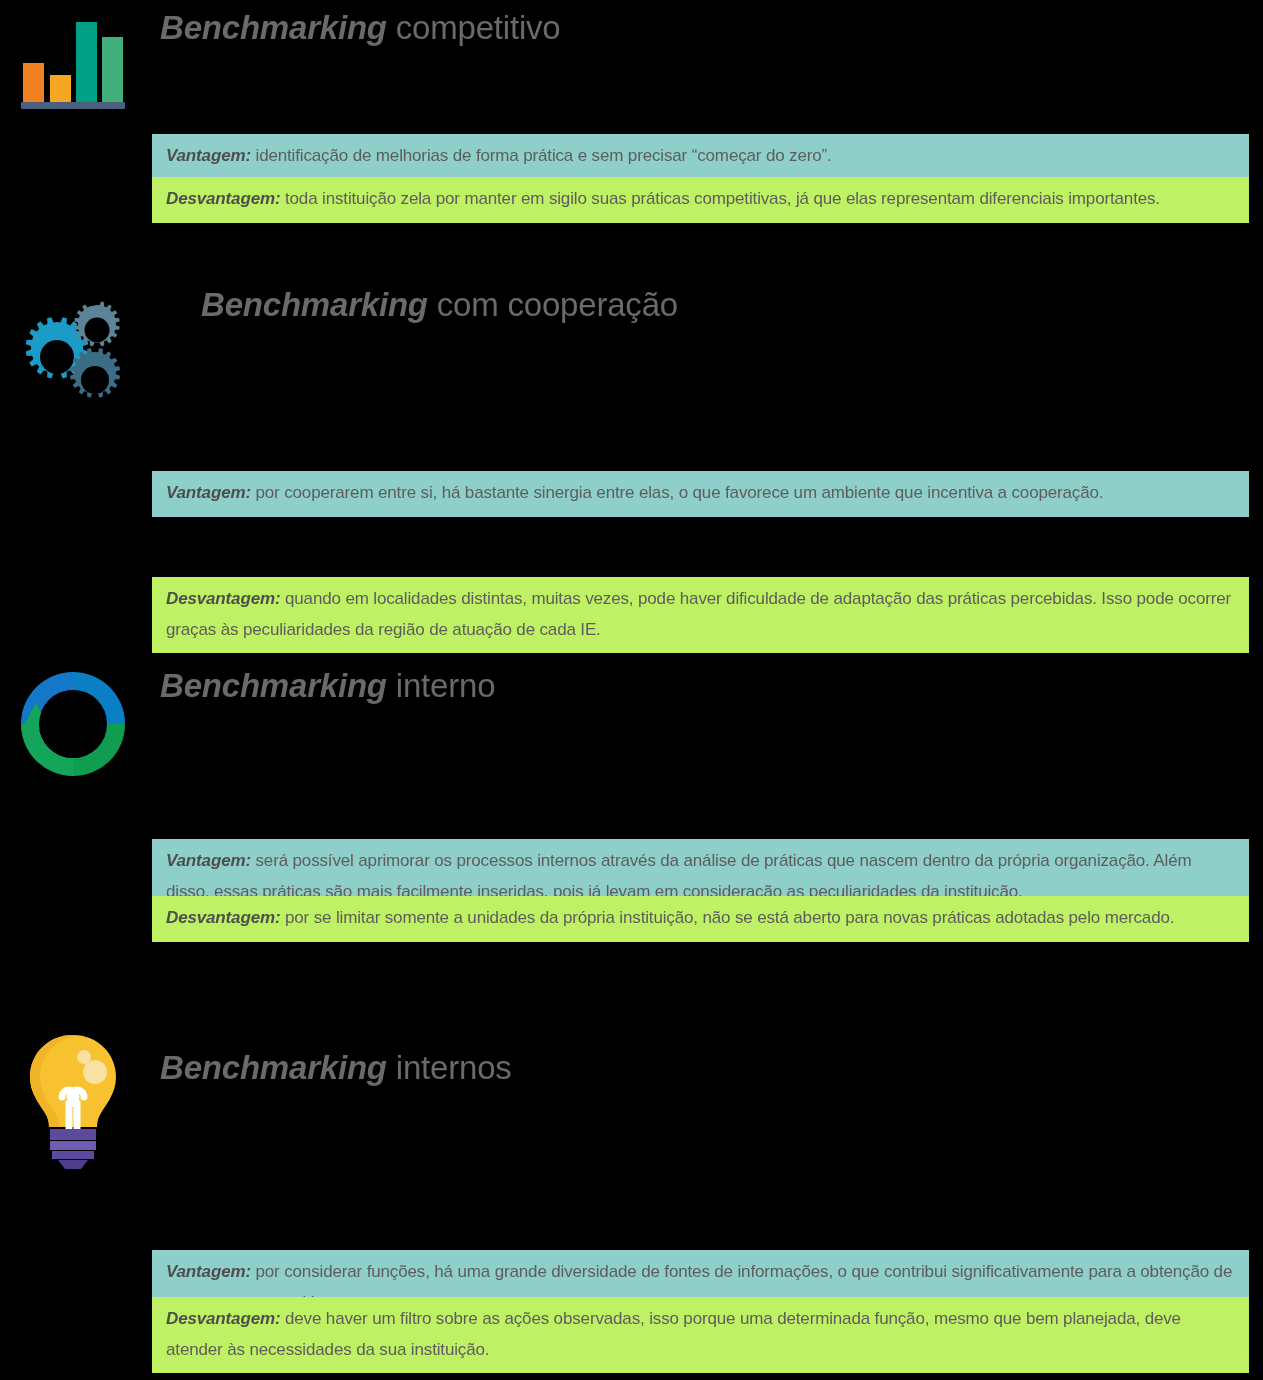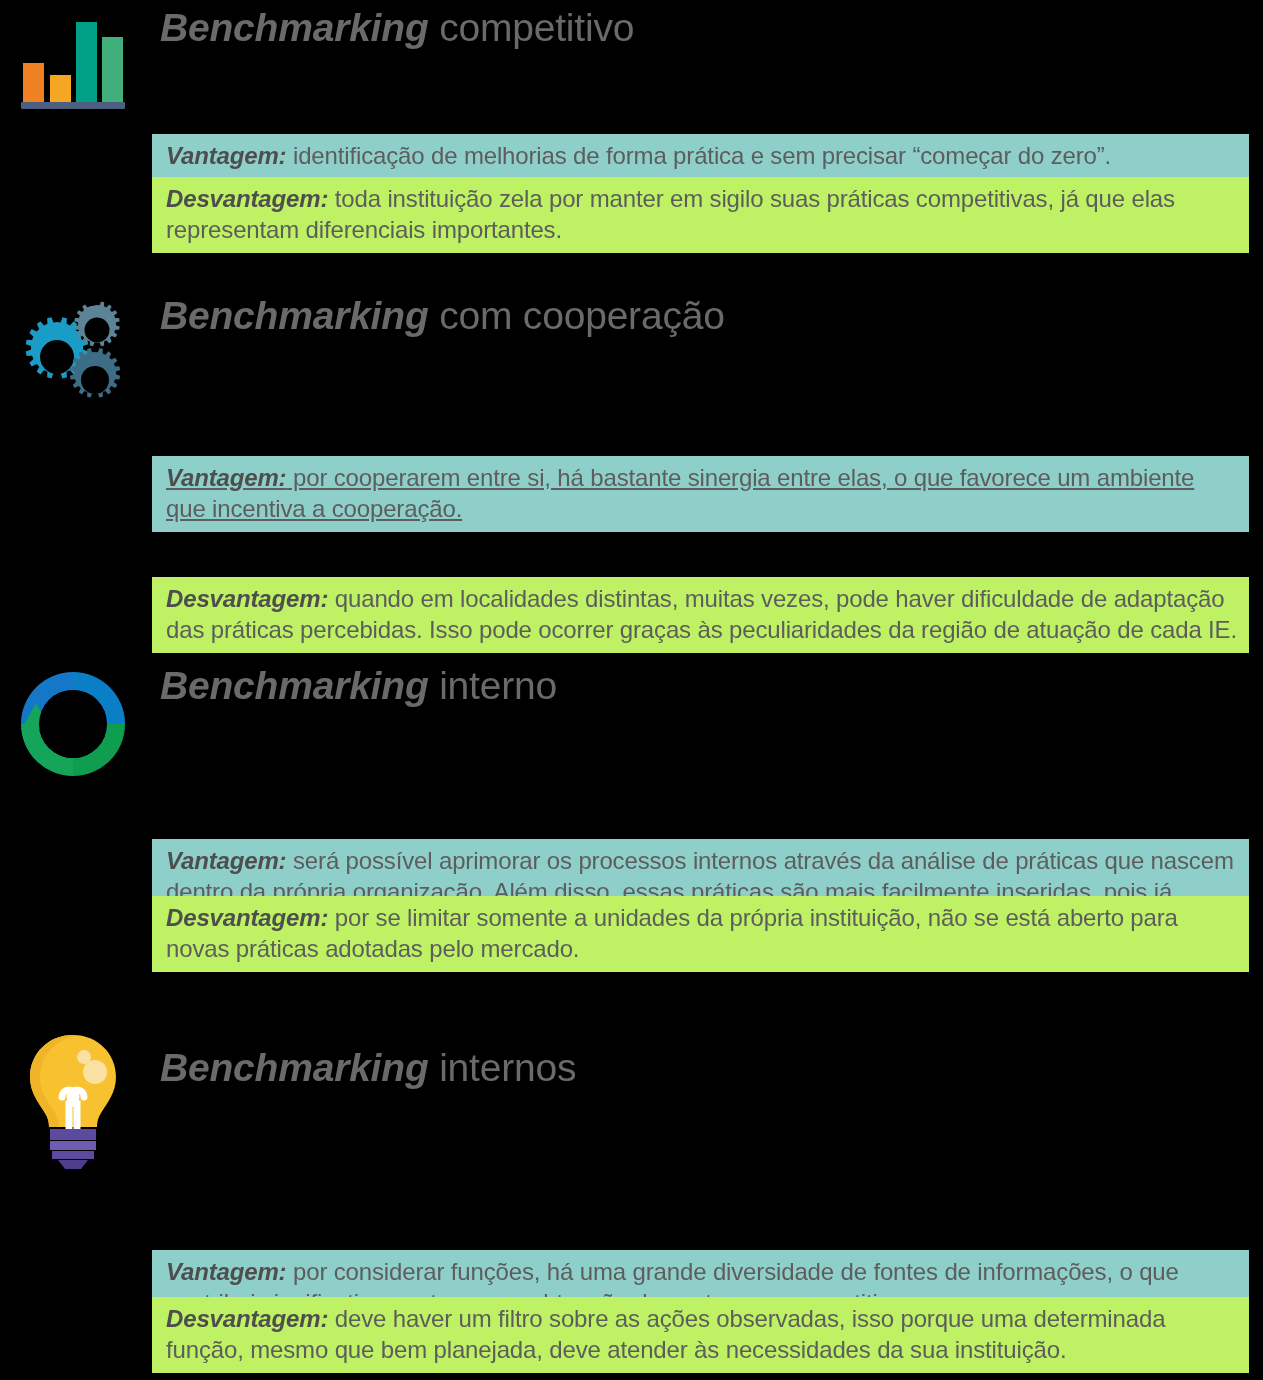--- a/index.html
+++ b/index.html
@@ -36,42 +36,42 @@
     width: 130px;
     display: flex;
     align-items: flex-start;
     justify-content: center;
   }
 
   .heading {
     position: absolute;
     left: 160px;
     color: #6a6a6a;
-    font-size: 39px;
+    font-size: 33px;
     line-height: 40px;
     letter-spacing: -0.2px;
     white-space: nowrap;
   }
   .heading .bm {
     font-weight: bold;
     font-style: italic;
   }
   .heading .rest {
     font-weight: normal;
     font-style: normal;
   }
 
   
   .box {
     position: absolute;
     left: 152px;
     width: 1097px;
     padding: 7px 12px 8px 14px;
     color: #5d5d5d;
-    font-size: 24px;
+    font-size: 17px;
     line-height: 30.5px;
     letter-spacing: -0.15px;
   }
   .box .tag {
     font-weight: bold;
     font-style: italic;
     color: #4e4e4e;
   }
   .box-adv  { background: #8fcfca; }
   .box-dis  { background: #bef264; }
@@ -149,25 +149,25 @@
         </g>
         <circle cx="80" cy="30" r="12.5" fill="#000"></circle>
 
         <g fill="#3d6c85">
           <path d="M78 52 l2.9 .3 1.5 -4.2 3.5 .9 -.2 4.4 2.7 1.3 2.9 -3.4 2.9 2.2 -1.9 4 2 2.1 4 -1.9 2 3.1 -3.3 2.9 1 2.7 4.4 -.1 .7 3.6 -4.2 1.5 0 2.9 4.2 1.5 -.7 3.6 -4.4 -.1 -1 2.7 3.3 2.9 -2 3.1 -4 -1.9 -2 2.1 1.9 4 -2.9 2.2 -2.9 -3.4 -2.7 1.3 .2 4.4 -3.5 .9 -1.5 -4.2 -2.9 .3 -2.9 -.3 -1.5 4.2 -3.5 -.9 .2 -4.4 -2.7 -1.3 -2.9 3.4 -2.9 -2.2 1.9 -4 -2 -2.1 -4 1.9 -2 -3.1 3.3 -2.9 -1 -2.7 -4.4 .1 -.7 -3.6 4.2 -1.5 0 -2.9 -4.2 -1.5 .7 -3.6 4.4 .1 1 -2.7 -3.3 -2.9 2 -3.1 4 1.9 2 -2.1 -1.9 -4 2.9 -2.2 2.9 3.4 2.7 -1.3 -.2 -4.4 3.5 -.9 1.5 4.2z"></path>
         </g>
         <circle cx="78" cy="80" r="14" fill="#000"></circle>
       </svg>
     </div>
 
-    <div class="heading" style="top:296px;">
+    <div class="heading" style="top:285px;margin-left:41px;">
       <span class="bm">Benchmarking</span><span class="rest"> com cooperação</span>
     </div>
 
-    <div class="box box-adv" style="top:456px;text-decoration:underline;">
+    <div class="box box-adv" style="top:471px;">
       <span class="tag">Vantagem:</span><span> por cooperarem entre si, há bastante sinergia entre elas, o que favorece um ambiente que incentiva a cooperação.</span>
     </div>
 
     <div class="box box-dis" style="top:541px;margin-top:36px;">
       <span class="tag">Desvantagem:</span><span> quando em localidades distintas, muitas vezes, pode haver dificuldade de adaptação das práticas percebidas. Isso pode ocorrer graças às peculiaridades da região de atuação de cada IE.</span>
     </div>
   </div>
 
   <div class="section">
 

